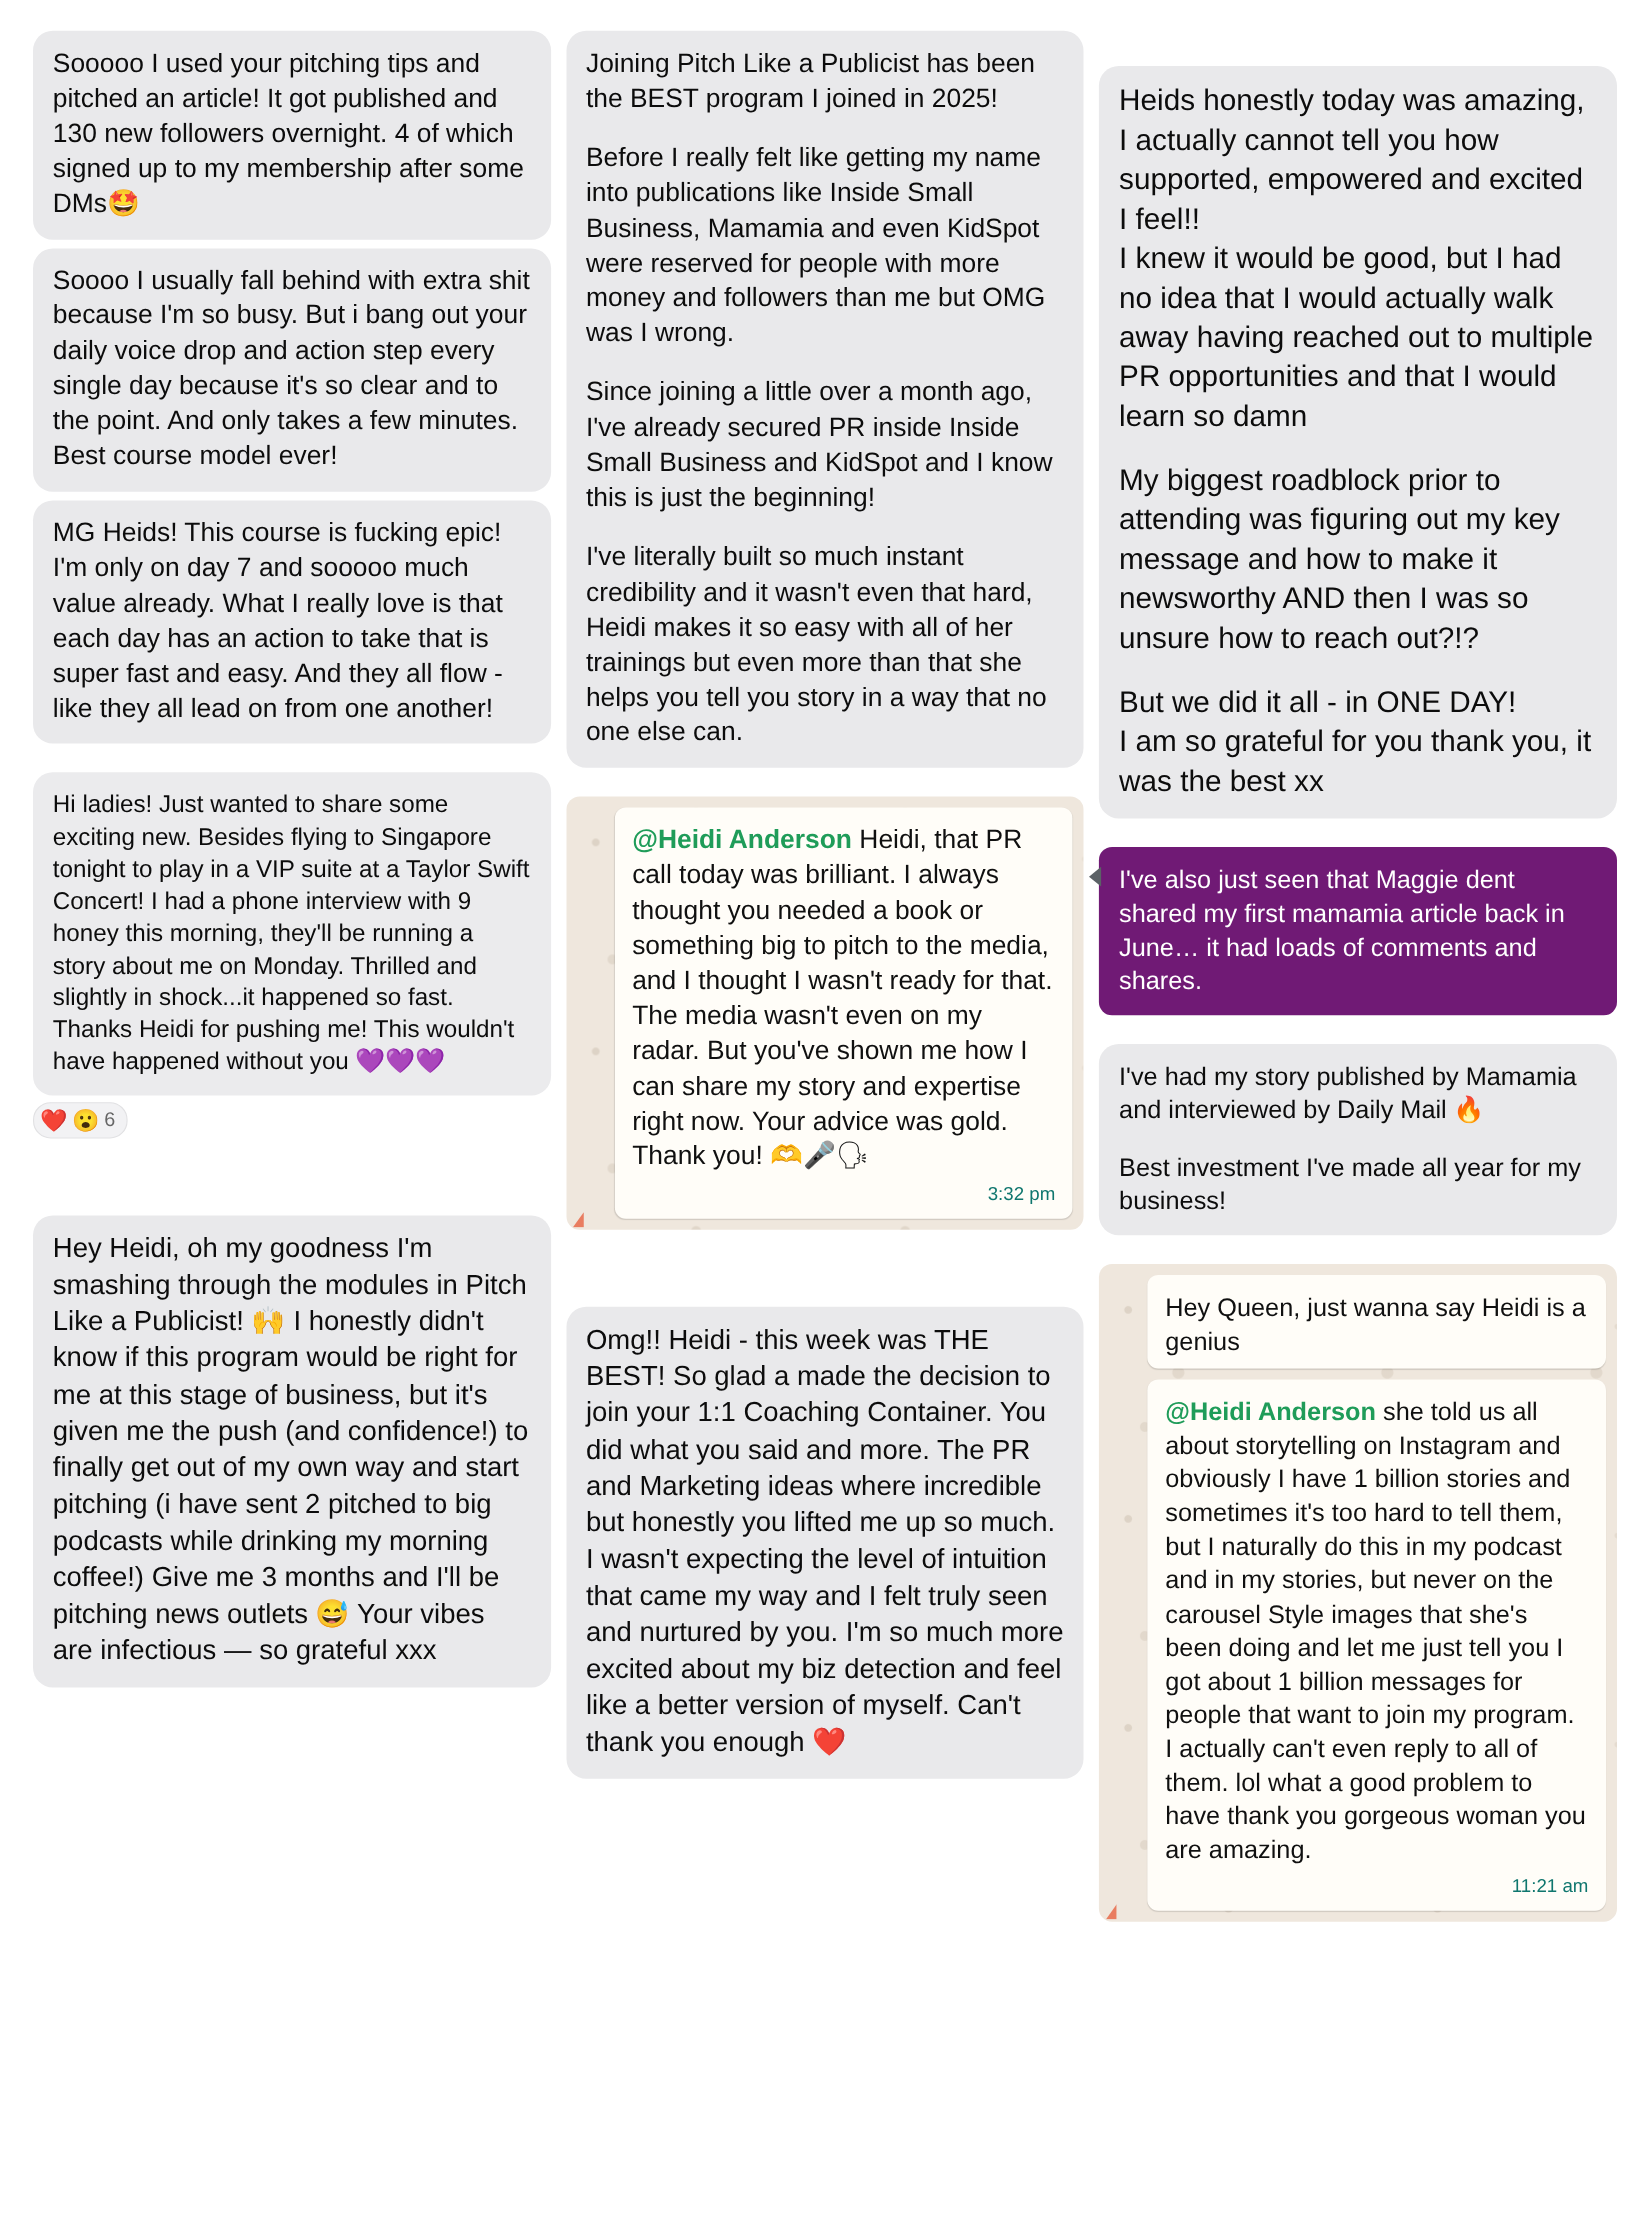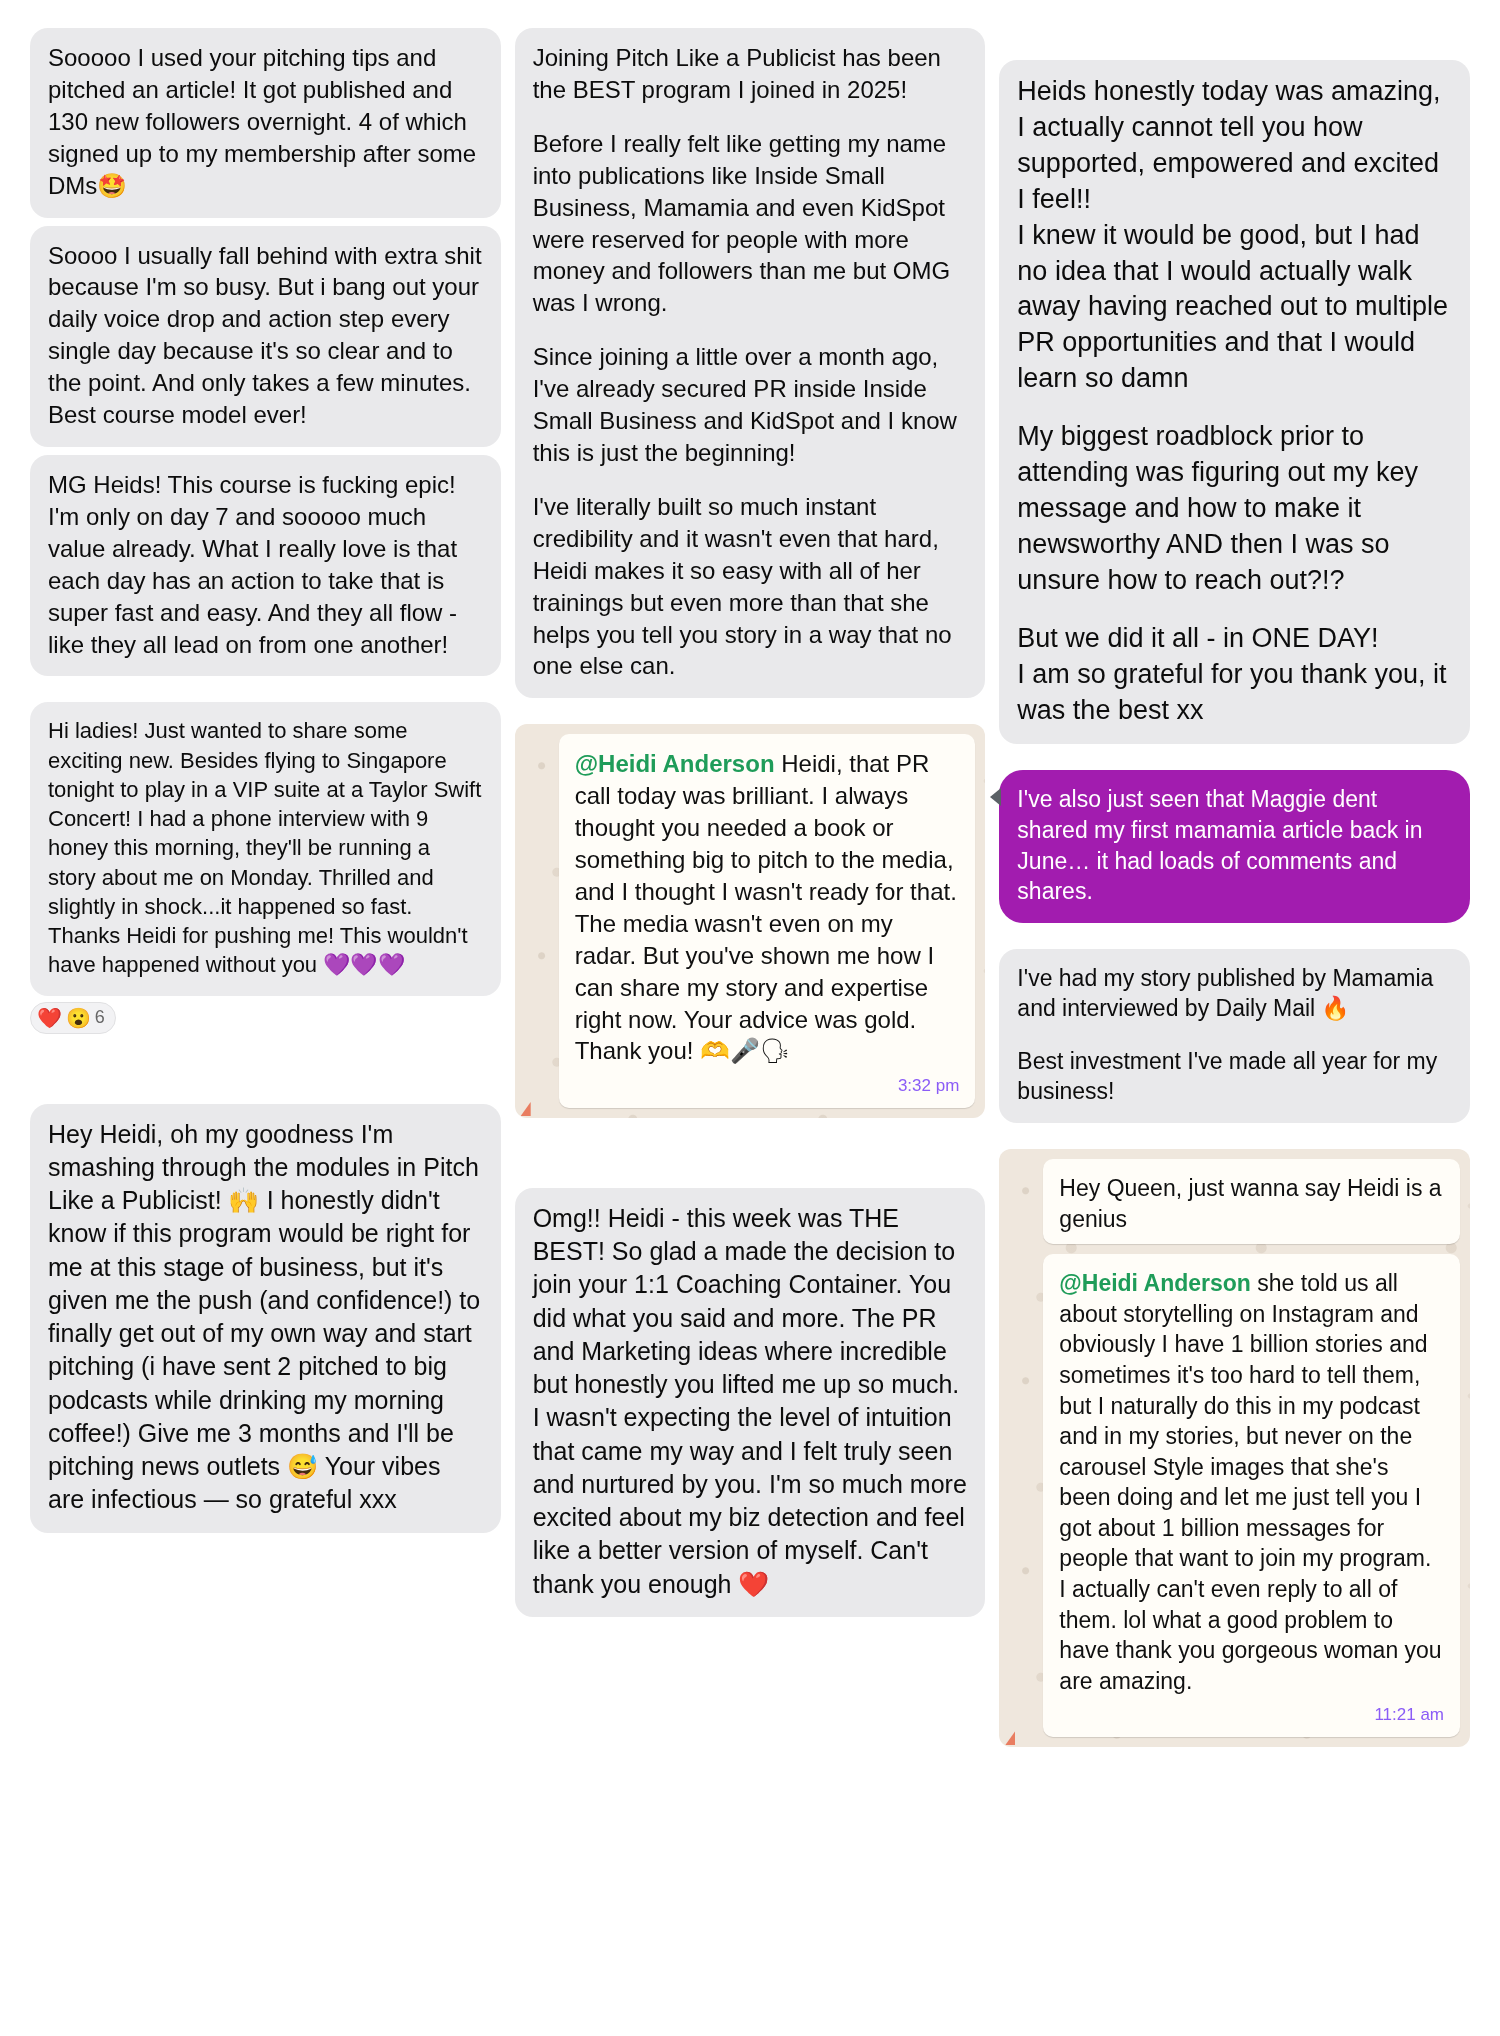--- a/index.html
+++ b/index.html
@@ -38,23 +38,23 @@
     color: #0c0c0c;
     word-wrap: break-word;
   }
   .grey {
     background: #e9e9eb;
   }
   .grey-soft {
     background: #ebebed;
   }
   .dark {
-    background: #a21caf;
+    background: #701a75;
     color: #ffffff;
-    border-radius: 24px;
+    border-radius: 12px;
     position: relative;
   }
   .dark:before {
     content: "";
     position: absolute;
     left: -9px;
     top: 18px;
     width: 0; height: 0;
     border-top: 9px solid transparent;
     border-bottom: 9px solid transparent;
@@ -112,21 +112,21 @@
     background: #fffdf8;
     margin-left: 34px;
   }
   .mention {
     color: #1f9c59;
     font-weight: bold;
   }
   .wa-time {
     text-align: right;
     font-size: 17px;
-    color: #8b5cf6;
+    color: #0f766e;
     margin-top: 8px;
   }
   .reaction-row {
     display: flex;
     align-items: center;
     gap: 4px;
     background: #f2f2f4;
     border: 1px solid #e1e1e3;
     border-radius: 16px;
     padding: 3px 10px 3px 6px;

